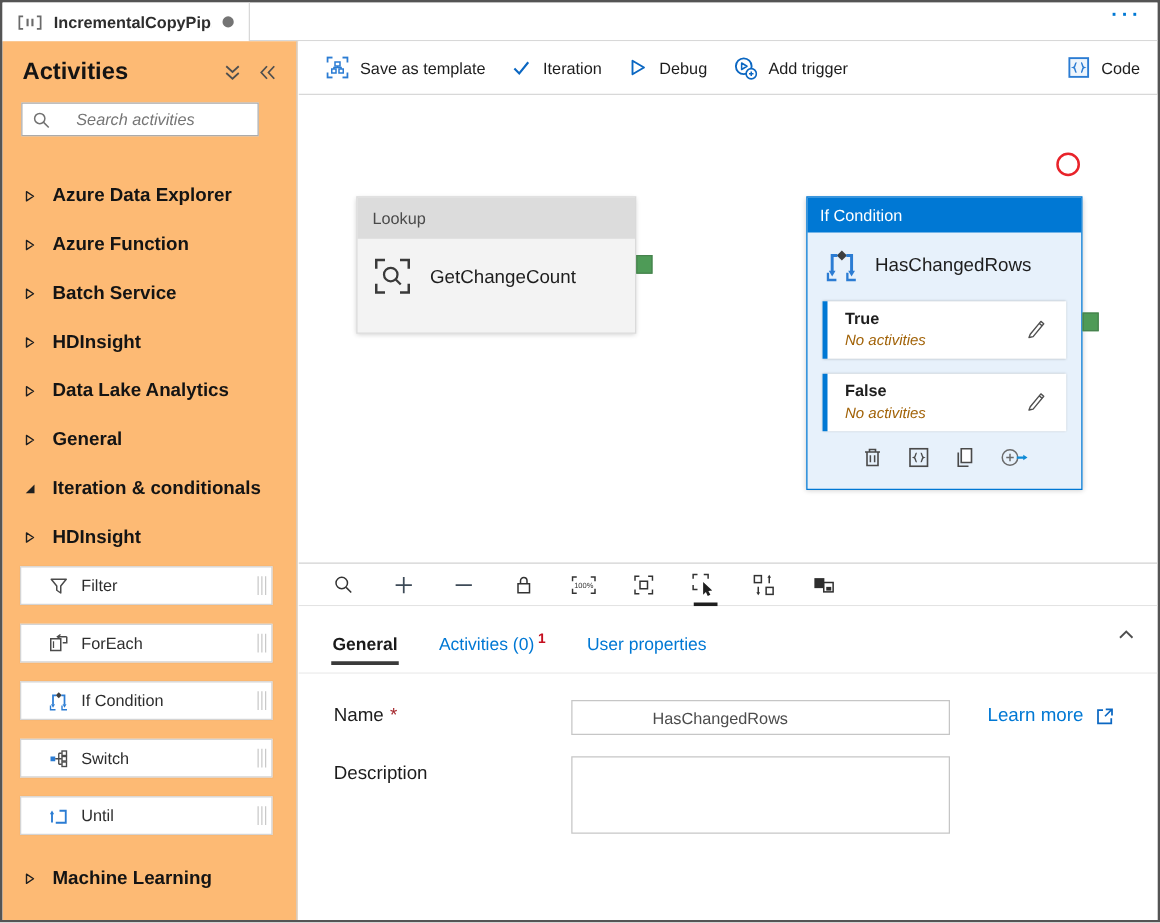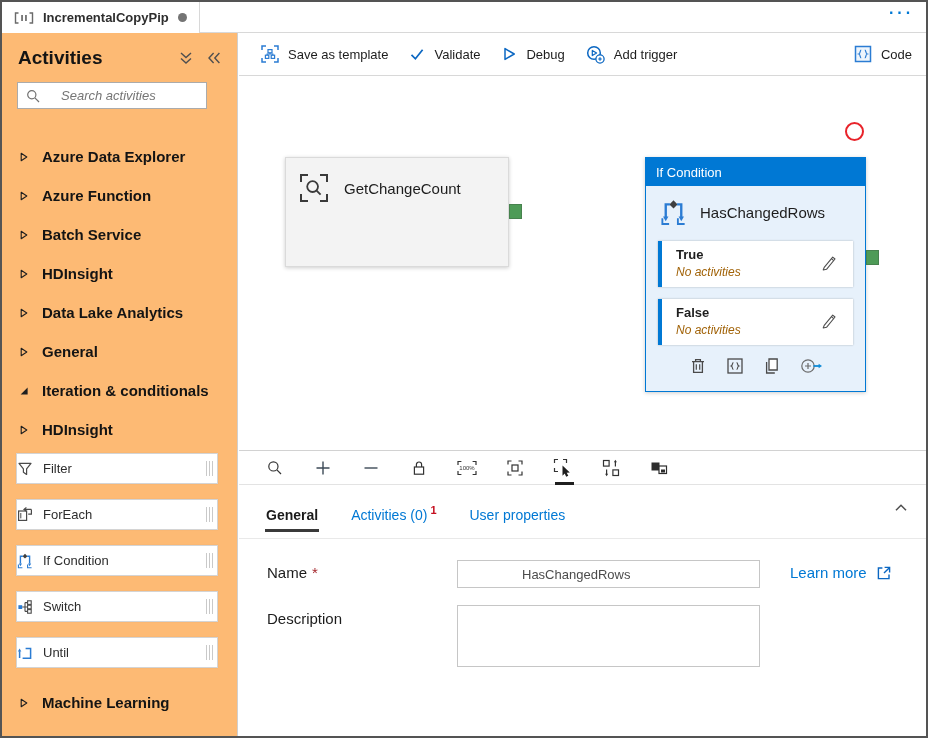--- a/index.html
+++ b/index.html
@@ -30,21 +30,21 @@
   .search-box { margin:13px 30px 0 15px; height:27px; border:1px solid #ababab;
                 display:flex; align-items:center; padding:0 8px; gap:21px; background:#fff; }
   .search-box input { border:none; outline:none; width:100%; font-family:inherit;
                       font-style:italic; font-size:13px; color:#5f5f5f; background:transparent; }
   .cat-list { margin-top:28px; }
   .cat-row { display:flex; align-items:center; gap:13px; height:39px; padding-left:17px;
              font-size:15px; font-weight:bold; color:#141414; cursor:pointer; }
   .item-list { margin:4px 0 0 0; }
   .act-item { position:relative; display:flex; align-items:center; gap:10px; height:31px;
               border:1px solid #d4d4d4; background:#fff; margin:0 19px 15px 14px;
-              padding-left:0; font-size:13px; color:#2d2d2d; cursor:grab;
+              padding-left:22px; font-size:13px; color:#2d2d2d; cursor:grab;
               box-shadow:0 0 1px rgba(0,0,0,.08); }
   .drag-handle { position:absolute; right:4px; top:7px; bottom:7px; display:flex; gap:2px; }
   .drag-handle i { display:block; width:1px; background:#c9c9c9; }
 
   
   .content { position:absolute; left:237px; top:31px; right:0; bottom:0; background:#fff; }
 
   .pipe-toolbar { position:absolute; left:0; right:0; top:0; height:43px;
                   border-bottom:1px solid #d8d8d8; display:flex; align-items:center;
                   padding:0 14px 0 22px; gap:21px; }
@@ -429,21 +429,21 @@
       <div class="tb-btn">
         <svg class="icon" width="18" height="18">
             <use href="#sym-save-template"></use>
           </svg>
         <span>Save as template</span>
       </div>
       <div class="tb-btn">
         <svg class="icon" width="16" height="16">
             <use href="#sym-check"></use>
           </svg>
-        <span>Validate</span>
+        <span>Iteration</span>
       </div>
       <div class="tb-btn">
         <svg class="icon" width="16" height="16">
             <use href="#sym-play"></use>
           </svg>
         <span>Debug</span>
       </div>
       <div class="tb-btn">
         <svg class="icon" width="19" height="19">
             <use href="#sym-add-trigger"></use>
@@ -455,20 +455,23 @@
         <svg class="icon" width="18" height="18">
             <use href="#sym-code"></use>
           </svg>
         <span>Code</span>
       </div>
     </div>
 
     <div class="canvas">
 
       <div class="lookup-node">
+        <div class="lookup-header">
+          <span>Lookup</span>
+        </div>
         <div class="lookup-body">
           <svg class="icon" width="30" height="30">
               <use href="#sym-lookup"></use>
             </svg>
           <span class="node-name">GetChangeCount</span>
         </div>
       </div>
       <div class="connector conn-lookup"></div>
 
       <div class="if-node">

